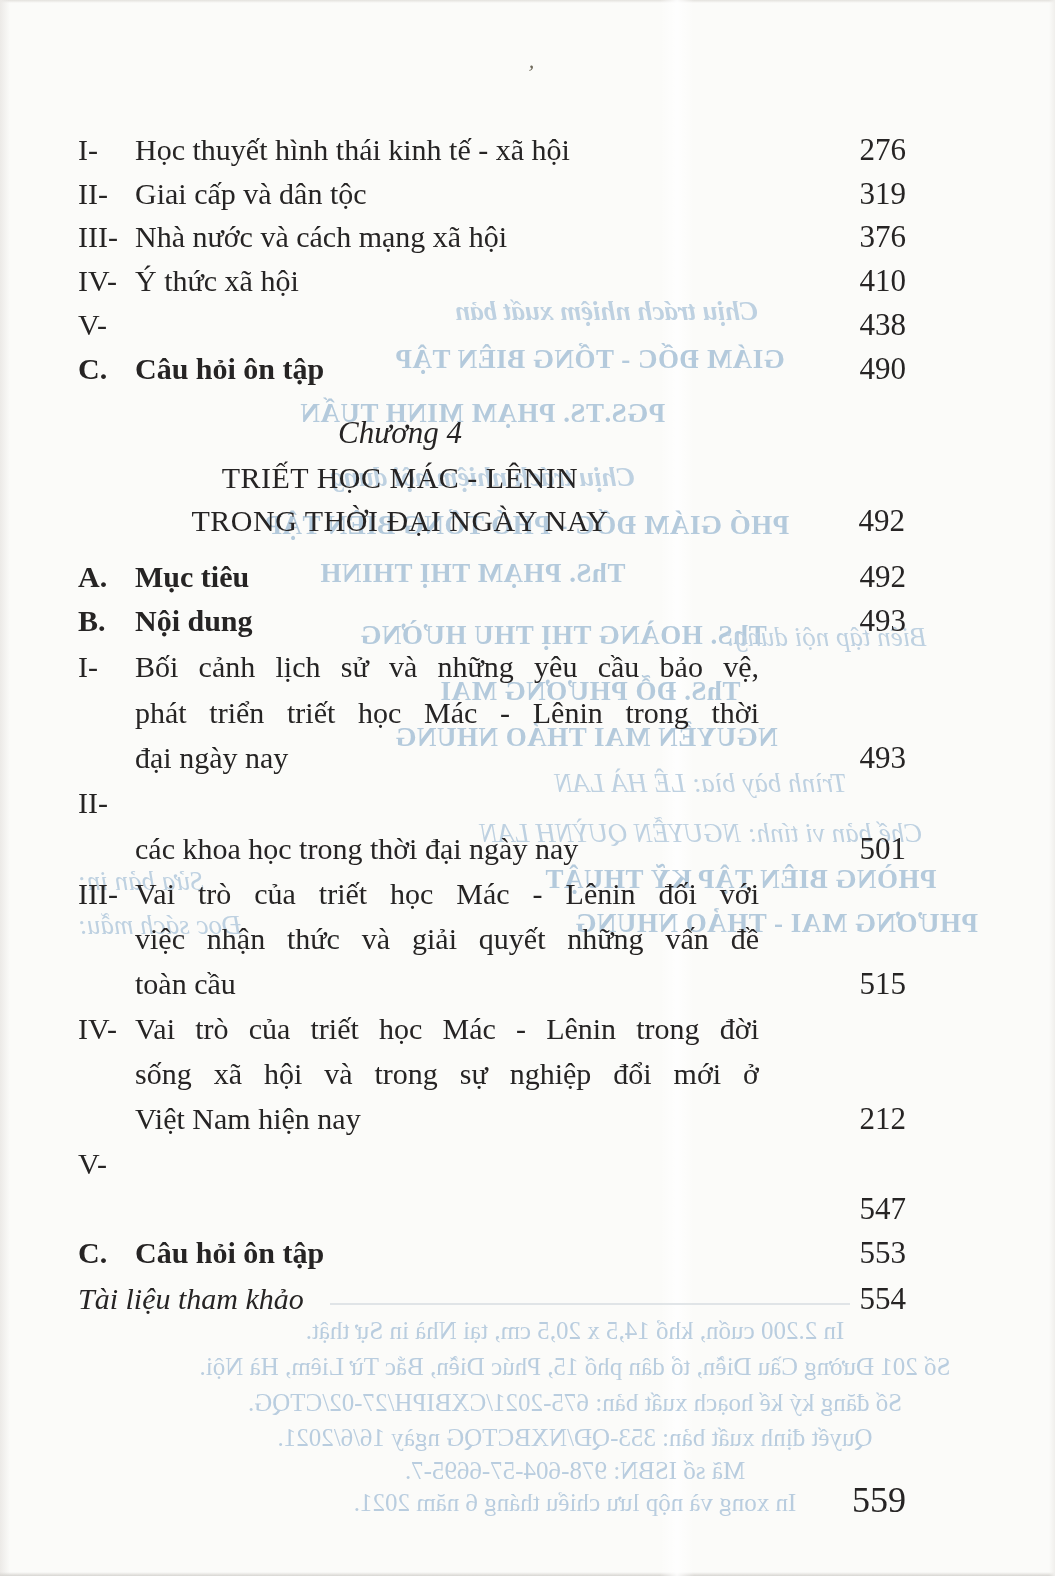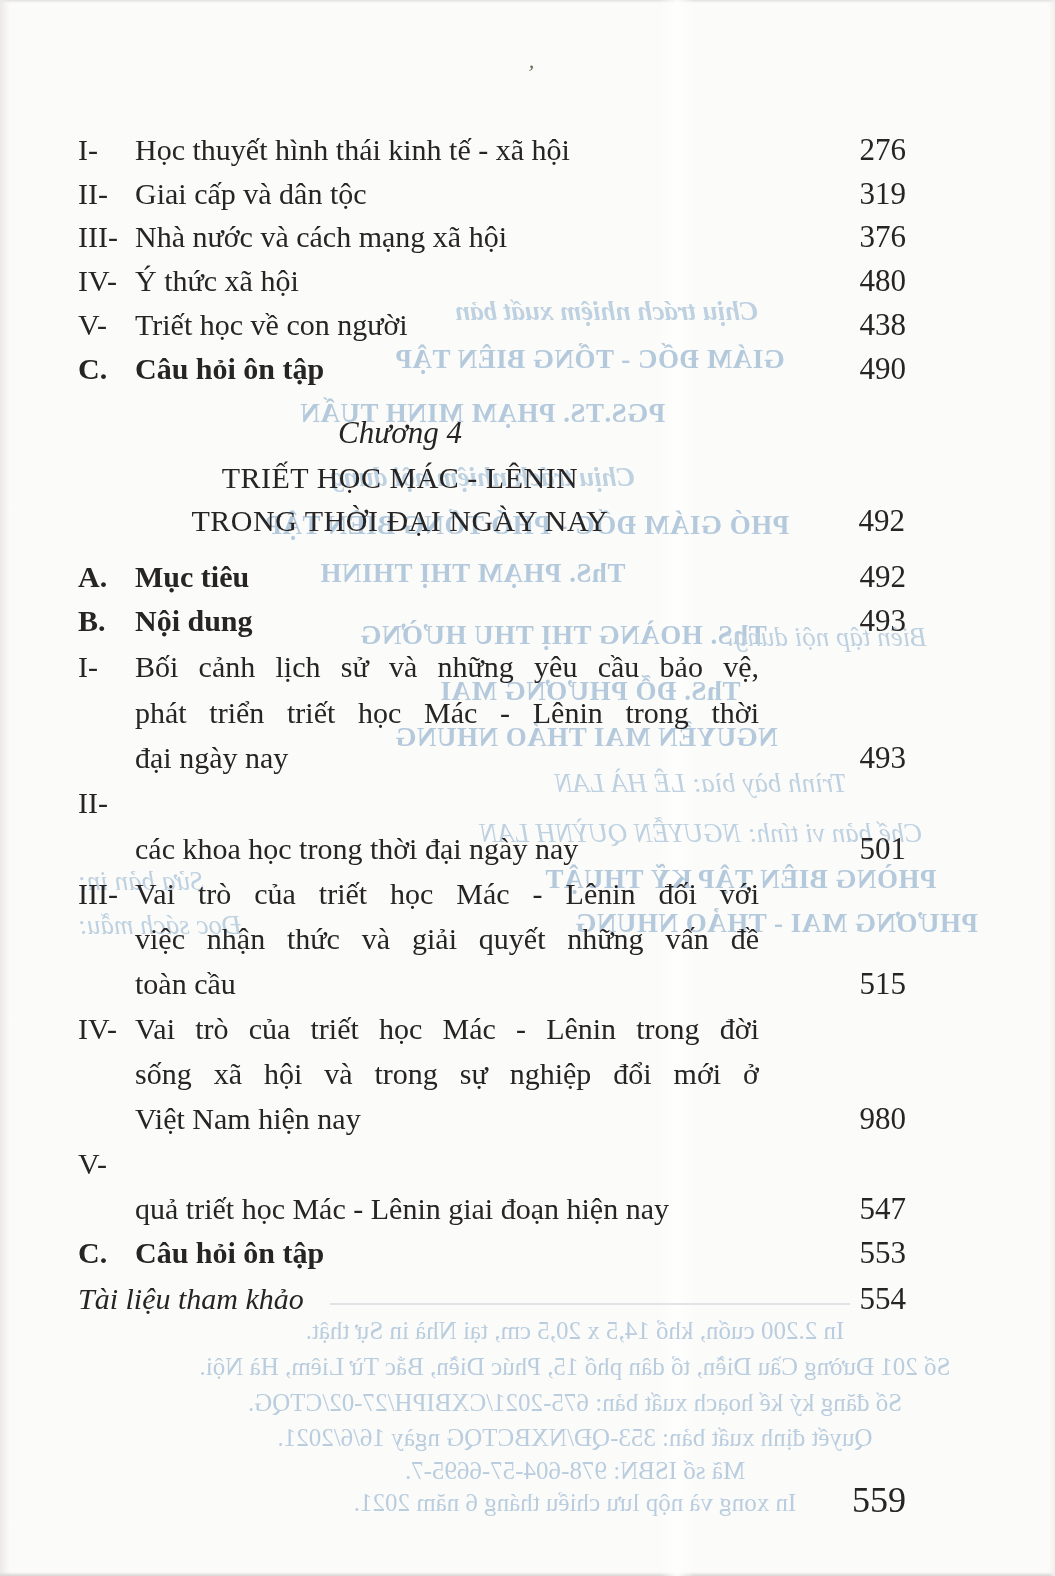--- a/index.html
+++ b/index.html
@@ -125,25 +125,24 @@
     <span class="pg">319</span>
   </div>
   <div class="row" style="top:217px">
     <span class="lbl">III-</span>
     <span class="txt">Nhà nước và cách mạng xã hội</span>
     <span class="pg">376</span>
   </div>
   <div class="row" style="top:261px">
     <span class="lbl">IV-</span>
     <span class="txt">Ý thức xã hội</span>
-    <span class="pg">480</span>
+    <span class="pg">410</span>
   </div>
   <div class="row" style="top:305px">
     <span class="lbl">V-</span>
-    <span class="txt">Triết học về con người</span>
     <span class="pg">438</span>
   </div>
   <div class="row b" style="top:349px">
     <span class="lbl">C.</span>
     <span class="txt">Câu hỏi ôn tập</span>
     <span class="pg" style="font-weight:normal">490</span>
   </div>
 
   <div class="chap kicker" style="top:413px">Chương 4</div>
   <div class="chap cap" style="top:458px">TRIẾT HỌC MÁC - LÊNIN</div>
@@ -195,28 +194,27 @@
 
   <div class="row" style="top:1009px">
     <span class="lbl">IV-</span>
     <span class="txt j">Vai trò của triết học Mác - Lênin trong đời</span>
   </div>
   <div class="row" style="top:1054px">
     <span class="txt j">sống xã hội và trong sự nghiệp đổi mới ở</span>
   </div>
   <div class="row" style="top:1099px">
     <span class="txt">Việt Nam hiện nay</span>
-    <span class="pg">980</span>
+    <span class="pg">212</span>
   </div>
 
   <div class="row" style="top:1144px">
     <span class="lbl">V-</span>
   </div>
   <div class="row" style="top:1189px">
-    <span class="txt">quả triết học Mác - Lênin giai đoạn hiện nay</span>
     <span class="pg">547</span>
   </div>
 
   <div class="row b" style="top:1233px">
     <span class="lbl">C.</span>
     <span class="txt">Câu hỏi ôn tập</span>
     <span class="pg" style="font-weight:normal">553</span>
   </div>
 
   <div class="row i" style="top:1279px">

